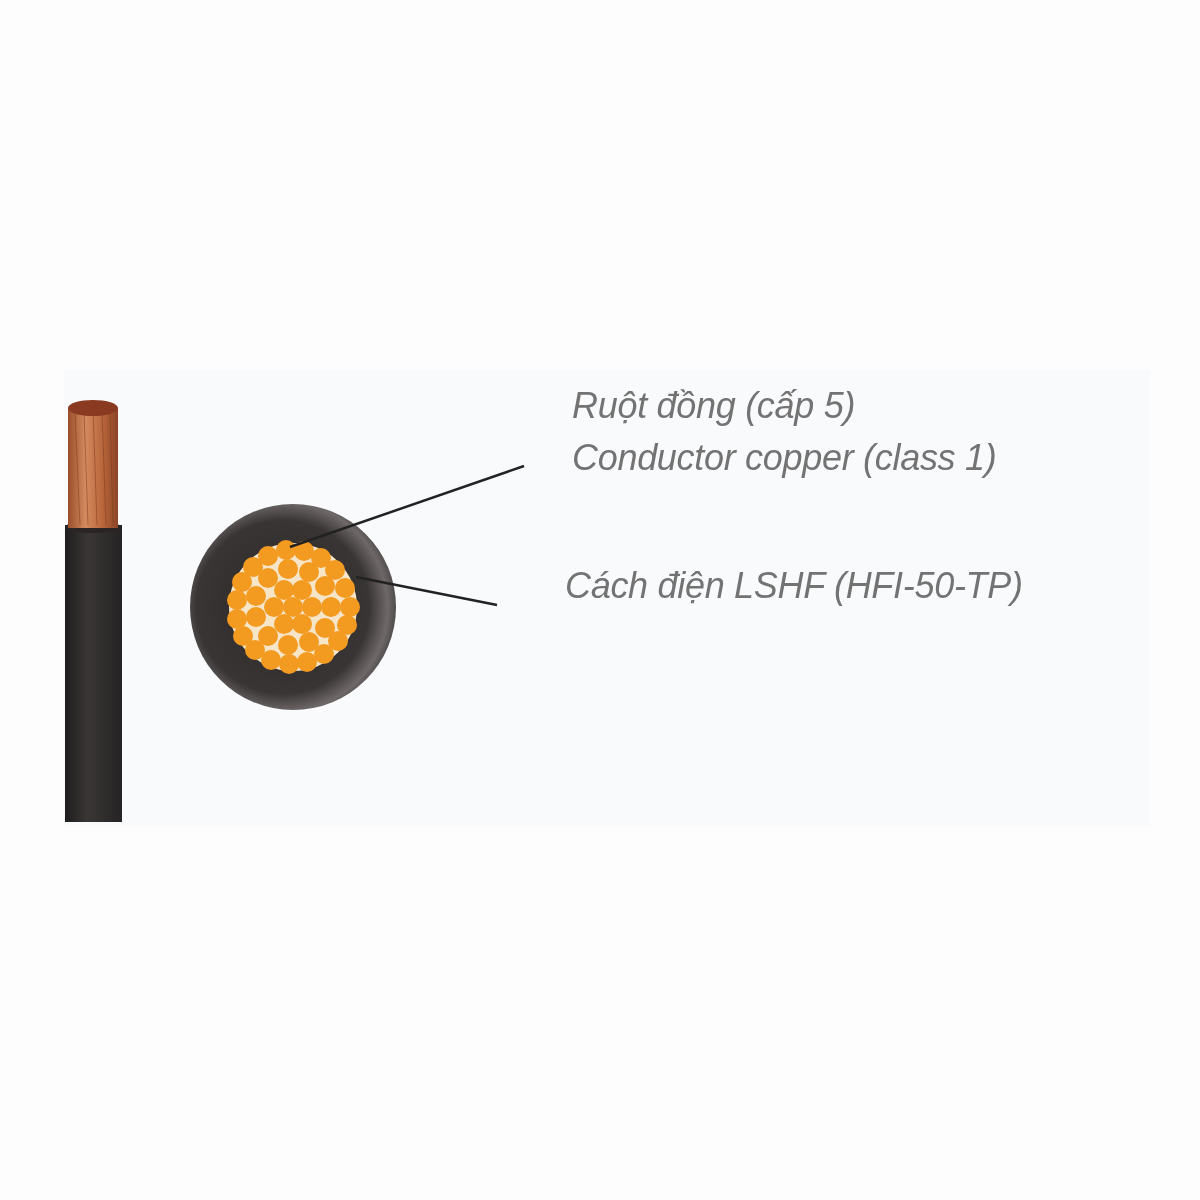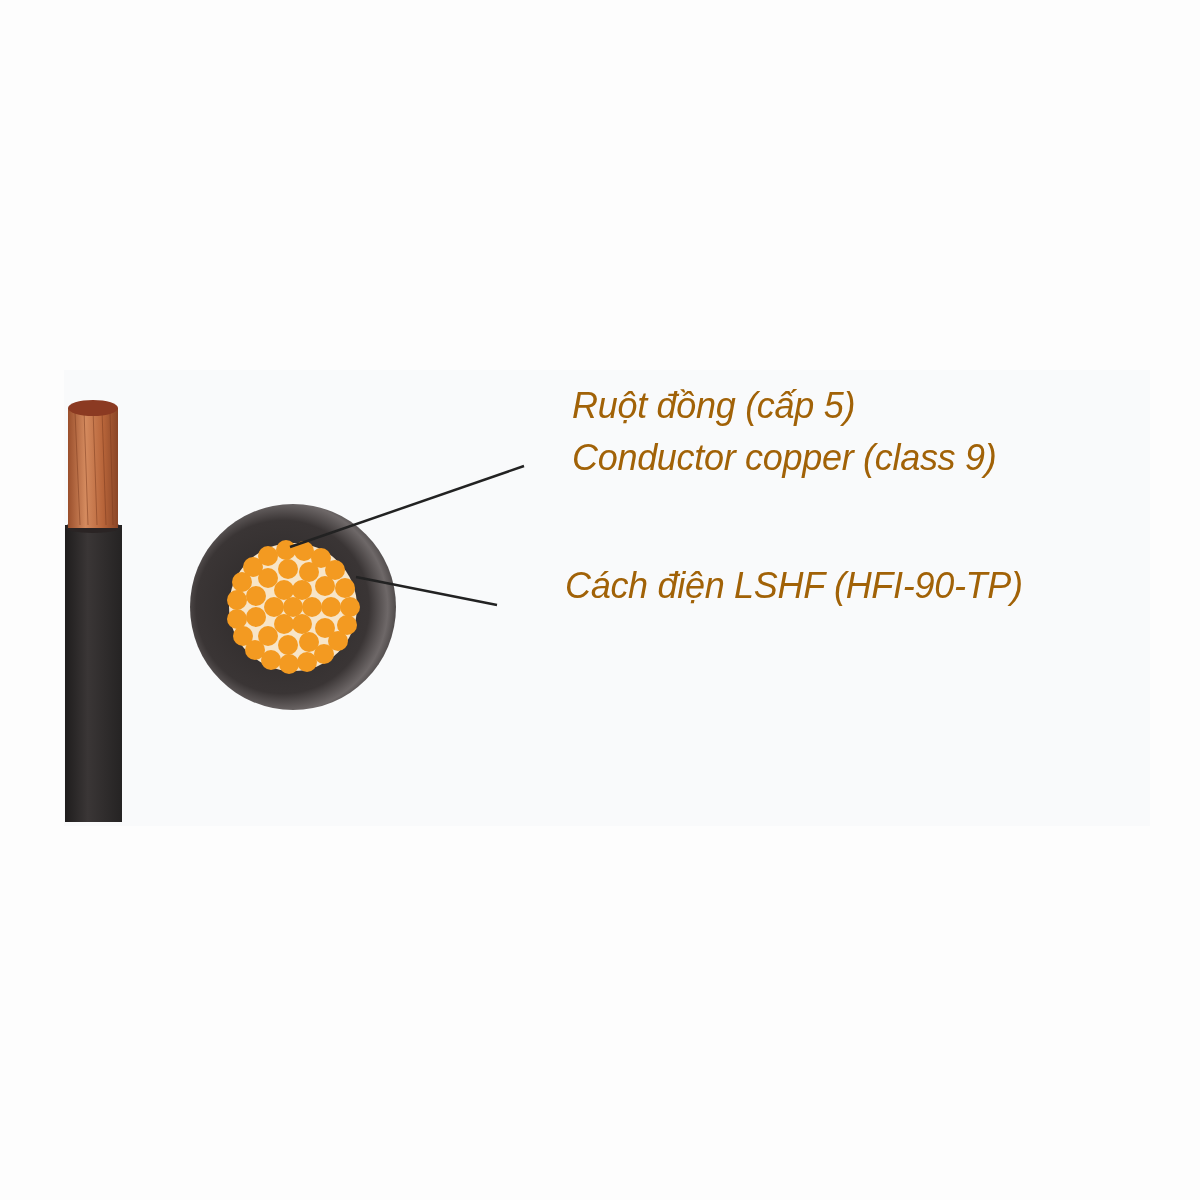--- a/index.html
+++ b/index.html
@@ -1,20 +1,20 @@
 <!DOCTYPE html>
 <html><head>
 <meta charset="utf-8">
 <style>
   html, body { margin:0; padding:0; }
   body { width:1200px; height:1200px; background:#fdfdfd; position:relative; overflow:hidden;
          font-family:"Liberation Sans", sans-serif; }
   .panel { position:absolute; left:64px; top:370px; width:1086px; height:456px; background:#f9fafb; }
   svg.art { position:absolute; left:0; top:0; }
-  .label { position:absolute; font-style:italic; color:#a16207; font-size:36px; line-height:52px; letter-spacing:-0.3px; white-space:nowrap; }
+  .label { position:absolute; font-style:italic; color:#737373; font-size:36px; line-height:52px; letter-spacing:-0.3px; white-space:nowrap; }
   .l1 { left:572px; top:380px; }
   .l2 { left:565px; top:560px; }
 </style>
 </head>
 <body>
 
 <div class="panel"></div>
 
 <svg class="art" width="1200" height="1200" viewBox="0 0 1200 1200">
   <defs>
@@ -97,18 +97,18 @@
       <circle cx="293" cy="607" r="10"></circle>
     </g>
   </g>
 
   <line x1="290" y1="547" x2="524" y2="466" stroke="#222" stroke-width="2.5"></line>
   <line x1="356" y1="577" x2="497" y2="605" stroke="#222" stroke-width="2.5"></line>
 </svg>
 
 <div class="label l1">
   <div>Ruột đồng (cấp 5)</div>
-  <div>Conductor copper (class 9)</div>
+  <div>Conductor copper (class 1)</div>
 </div>
 
 <div class="label l2">
-  <div>Cách điện LSHF (HFI-90-TP)</div>
+  <div>Cách điện LSHF (HFI-50-TP)</div>
 </div>
 
 </body></html>

